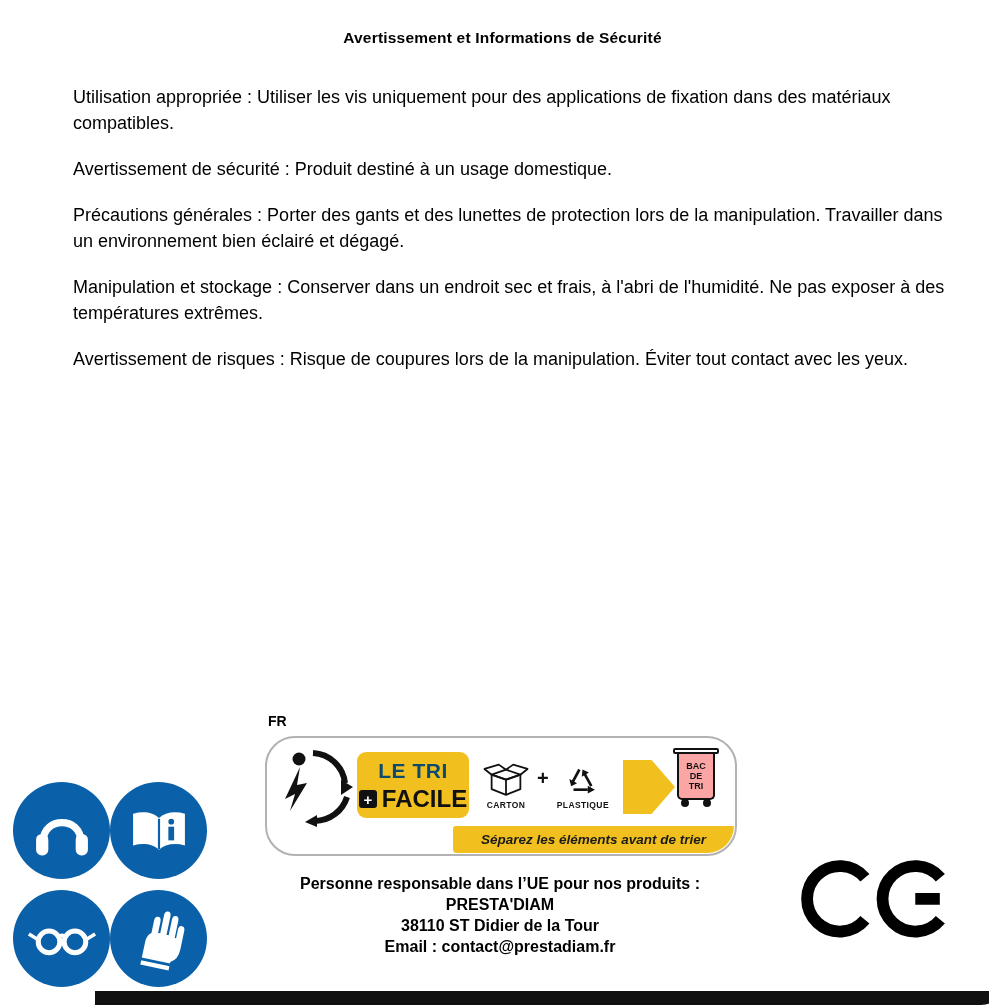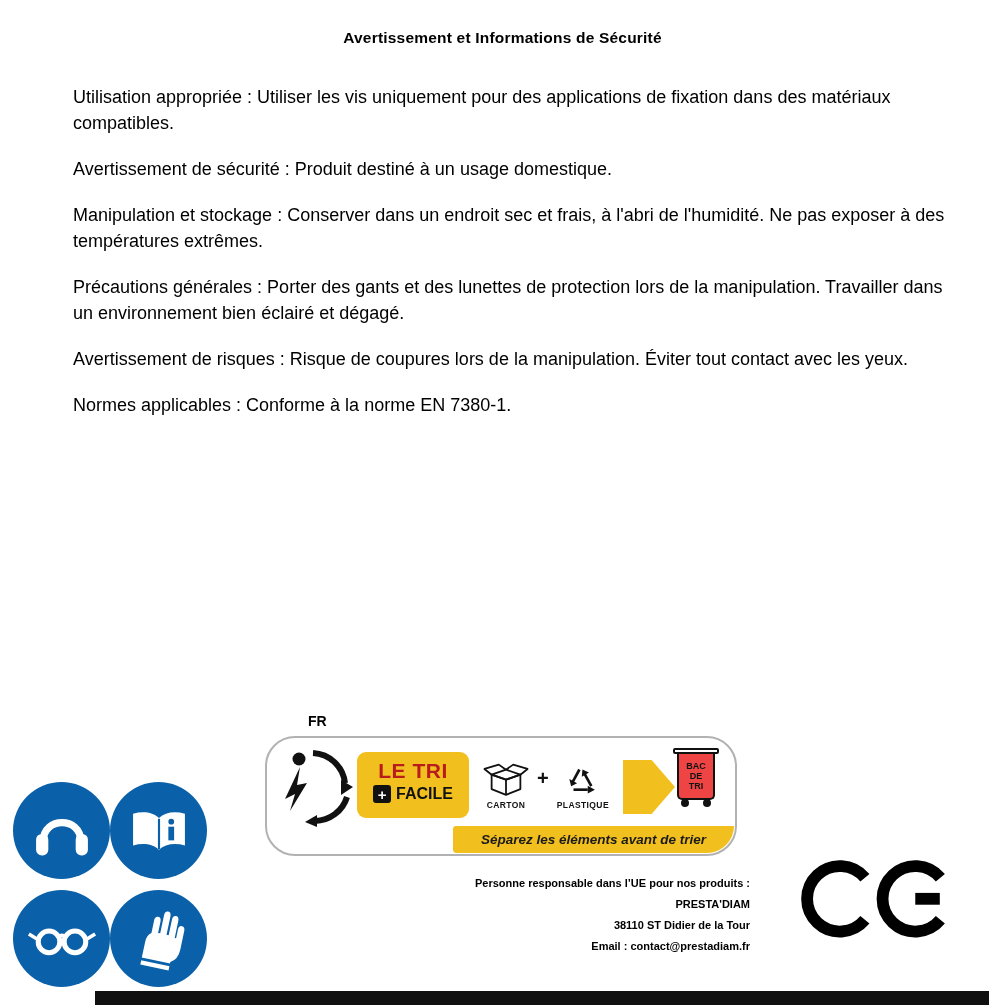--- a/index.html
+++ b/index.html
@@ -1,95 +1,94 @@
 <!DOCTYPE html>
 <html><head>
 <meta charset="utf-8">
 <style>
   * { margin:0; padding:0; box-sizing:border-box; }
   html,body { width:1005px; height:1005px; background:#fff; color:#000;
               font-family:"Liberation Sans", sans-serif; }
-  .page { position:relative; width:1005px; height:1005px; overflow:hidden; background:#fff; }
+  .page { position:relative; width:1005px; height:1005px; overflow:hidden; background:#fff;border-radius:24px; }
 
   .doc-title { position:absolute; top:29px; left:0; width:100%; text-align:center;
                font-size:15.5px; font-weight:bold; letter-spacing:.2px; }
 
   .body-text { position:absolute; top:84px; left:73px; width:885px;
                font-size:18px; line-height:26px; }
   .body-text p { margin-bottom:20px; }
 
   
   .picto-grid { position:absolute; left:13px; top:782px; display:grid;
                 grid-template-columns:97px 97px; grid-auto-rows:97px; row-gap:11px; }
   .picto { width:97px; height:97px; border-radius:50%; background:#0a61a9;
            display:flex; align-items:center; justify-content:center; }
   .picto svg { width:72px; height:72px; }
 
   
-  .fr-code { position:absolute; left:268px; top:713px; font-size:14px; font-weight:bold;margin-left:40px; }
+  .fr-code { position:absolute; left:268px; top:713px; font-size:14px; font-weight:bold; }
   .infotri { position:absolute; left:265px; top:736px; width:472px; height:120px;
              background:#fff; border:2px solid #b2b2b2; border-radius:30px; }
   .triman-wrap { position:absolute; left:8px; top:8px; width:80px; height:82px; }
   .triman-wrap svg { width:100%; height:100%; }
   .tri-pill { position:absolute; left:90px; top:14px; width:112px; height:66px;
               background:#f2c01e; border-radius:9px; text-align:center; padding-top:7px; }
-  .tri-line1 { font-size:21px; font-weight:800; letter-spacing:.5px; color:#b91c1c; }
+  .tri-line1 { font-size:21px; font-weight:800; letter-spacing:.5px; color:#0c4a6e; }
   .tri-line2 { display:flex; align-items:center; justify-content:center; gap:5px; margin-top:2px; }
   .plus-box { display:inline-flex; align-items:center; justify-content:center;
               width:18px; height:18px; background:#111; color:#fff; border-radius:3px;
               font-size:15px; font-weight:bold; line-height:1; }
-  .tri-line2 .facile { font-size:16px; font-weight:800; color:#111; }
+  .tri-line2 .facile { font-size:24px; font-weight:800; color:#111; }
 
   .materials { position:absolute; left:206px; top:14px; width:146px; height:66px;
                display:flex; align-items:center; justify-content:center; gap:6px; }
   .mat { display:flex; flex-direction:column; align-items:center;text-align:right; }
   .mat-label { font-size:8.5px; font-weight:bold; letter-spacing:.4px; margin-top:2px; color:#111; }
   .mat-plus { font-size:20px; font-weight:bold; margin:0 2px 14px 2px; color:#111; }
 
   .binzone { position:absolute; left:350px; top:8px; width:114px; height:82px; }
   .tri-arrow { position:absolute; left:6px; top:14px; width:52px; height:54px; background:#f2c01e;
                clip-path:polygon(0 0,55% 0,100% 50%,55% 100%,0 100%); }
   .bin { position:absolute; left:52px; top:2px; width:54px; text-align:center; }
   .bin-lid { width:46px; height:6px; border:2.5px solid #111; border-radius:2px; margin:0 auto; background:#fff; }
   .bin-body { width:38px; height:46px; margin:0 auto; border:2.5px solid #111; border-top:none;
-              border-radius:0 0 5px 5px; background:#ef4444; display:flex; flex-direction:column;
+              border-radius:0 0 5px 5px; background:#fca5a5; display:flex; flex-direction:column;
               align-items:center; justify-content:center; font-size:9px; font-weight:bold;
               line-height:1.12; color:#111; }
   .bin-wheels { display:flex; justify-content:space-between; width:30px; margin:-1px auto 0; }
   .wheel { width:8px; height:8px; border-radius:50%; background:#111; }
 
   .tagline-band { position:absolute; left:186px; right:1px; bottom:1px; height:27px;
                   background:#f2c01e; border-radius:3px 0 28px 4px; display:flex;
                   align-items:center; justify-content:center; font-style:italic;
                   font-weight:bold; font-size:13.5px; color:#1a1a1a;text-align:right; }
 
   
-  .resp-block { position:absolute; top:873px; left:250px; width:500px; text-align:right;
-                font-weight:bold; font-size:11px; line-height:21px; }
+  .resp-block { position:absolute; top:873px; left:250px; width:500px; text-align:center;
+                font-weight:bold; font-size:16px; line-height:21px; }
 
   
   .ce-wrap { position:absolute; left:798px; top:857px; width:150px; }
   .ce-wrap svg { width:150px; display:block; }
 
   .bottom-bar { position:absolute; left:95px; top:991px; width:894px; height:14px; background:#101010; }
 </style>
 </head>
 <body>
 
 <div class="page">
 
   <div class="doc-title">Avertissement et Informations de Sécurité</div>
 
   <div class="body-text">
     <p>Utilisation appropriée : Utiliser les vis uniquement pour des applications de fixation dans des matériaux compatibles.</p>
     <p>Avertissement de sécurité : Produit destiné à un usage domestique.</p>
+    <p>Précautions générales : Porter des gants et des lunettes de protection lors de la manipulation. Travailler dans un environnement bien éclairé et dégagé.</p>
     <p>Manipulation et stockage : Conserver dans un endroit sec et frais, à l'abri de l'humidité. Ne pas exposer à des températures extrêmes.</p>
-    <p>Précautions générales : Porter des gants et des lunettes de protection lors de la manipulation. Travailler dans un environnement bien éclairé et dégagé.</p>
     <p>Avertissement de risques : Risque de coupures lors de la manipulation. Éviter tout contact avec les yeux.</p>
-    <p>Normes applicables : Conforme à la norme EN 7380-1.</p>
   </div>
 
   <div class="picto-grid">
 
     <div class="picto">
       <svg viewBox="0 0 100 100">
         <path d="M24 64 C24 30 76 30 76 64" stroke="#fff" stroke-width="10" fill="none"></path>
         <rect x="14" y="54" width="17" height="30" rx="8" fill="#fff"></rect>
         <rect x="69" y="54" width="17" height="30" rx="8" fill="#fff"></rect>
       </svg>

